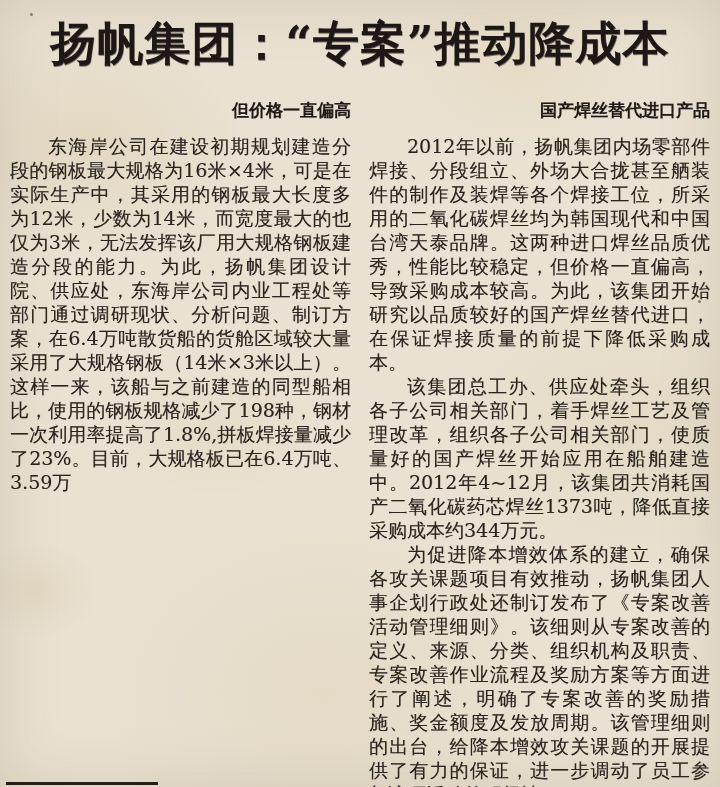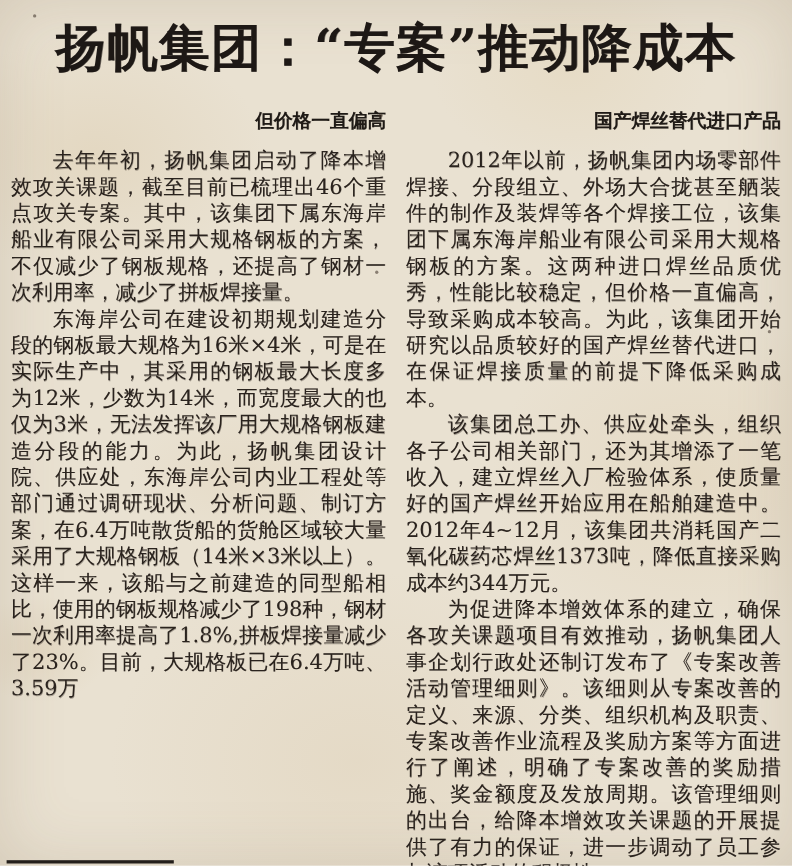--- a/index.html
+++ b/index.html
@@ -82,28 +82,27 @@
 <body>
 
 <div class="paper">
 
   <div class="headline">扬帆集团：“专案”推动降成本</div>
 
   <div class="columns">
 
     <div class="col">
       <div class="subhead">但价格一直偏高</div>
-      <p>去年年初，扬帆集团启动了降本增效攻关课题，截至目前已梳理出46个重点攻关专案。其中，该集团下属东海岸船业有限公司采用大规格钢板的方案，不仅减少了钢板规格，还提高了钢材一次利用率，减少了拼板焊接量。</p>
       <p>东海岸公司在建设初期规划建造分段的钢板最大规格为16米×4米，可是在实际生产中，其采用的钢板最大长度多为12米，少数为14米，而宽度最大的也仅为3米，无法发挥该厂用大规格钢板建造分段的能力。为此，扬帆集团设计院、供应处，东海岸公司内业工程处等部门通过调研现状、分析问题、制订方案，在6.4万吨散货船的货舱区域较大量采用了大规格钢板（14米×3米以上）。这样一来，该船与之前建造的同型船相比，使用的钢板规格减少了198种，钢材一次利用率提高了1.8%,拼板焊接量减少了23%。目前，大规格板已在6.4万吨、3.59万</p>
     </div>
 
     <div class="col">
       <div class="subhead">国产焊丝替代进口产品</div>
-      <p>2012年以前，扬帆集团内场零部件焊接、分段组立、外场大合拢甚至舾装件的制作及装焊等各个焊接工位，该集团下属东海岸船业有限公司采用大规格钢板的方案。这两种进口焊丝品质优秀，性能比较稳定，但价格一直偏高，导致采购成本较高。为此，该集团开始研究以品质较好的国产焊丝替代进口，在保证焊接质量的前提下降低采购成本。</p>
-      <p>该集团总工办、供应处牵头，组织各子公司相关部门，还为其增添了一笔收入，建立焊丝入厂检验体系，使质量好的国产焊丝开始应用在船舶建造中。2012年4~12月，该集团共消耗国产二氧化碳药芯焊丝1373吨，降低直接采购成本约344万元。</p>
+      <p>2012年以前，扬帆集团内场零部件焊接、分段组立、外场大合拢甚至舾装件的制作及装焊等各个焊接工位，所采用的二氧化碳焊丝均为韩国现代和中国台湾天泰品牌。这两种进口焊丝品质优秀，性能比较稳定，但价格一直偏高，导致采购成本较高。为此，该集团开始研究以品质较好的国产焊丝替代进口，在保证焊接质量的前提下降低采购成本。</p>
+      <p>该集团总工办、供应处牵头，组织各子公司相关部门，着手焊丝工艺及管理改革，组织各子公司相关部门，使质量好的国产焊丝开始应用在船舶建造中。2012年4~12月，该集团共消耗国产二氧化碳药芯焊丝1373吨，降低直接采购成本约344万元。</p>
       <p><span>为促进降本增效体系的建立，确保各攻关课题项目有效推动，扬帆集团人事企划行政处还制订发布了《专案改善活动管理细则》。该细则从专案改善的定义、来源、分类、组织机构及职责、专案改善作业流程及奖励方案等方面进行了阐述，明确了专案改善的奖励措施、奖金额度及发放周期。该管理细则的出台，给降本增效攻关课题的开展提供了有力的保证，进一步调动了员工参与该项活动的积极性。</span></p>
     </div>
 
   </div>
 
   <div class="bottom-rule"></div>
   <div class="speckle s1"></div>
   <div class="speckle s2"></div>
   <div class="speckle s3"></div>
   <div class="speckle s4"></div>

